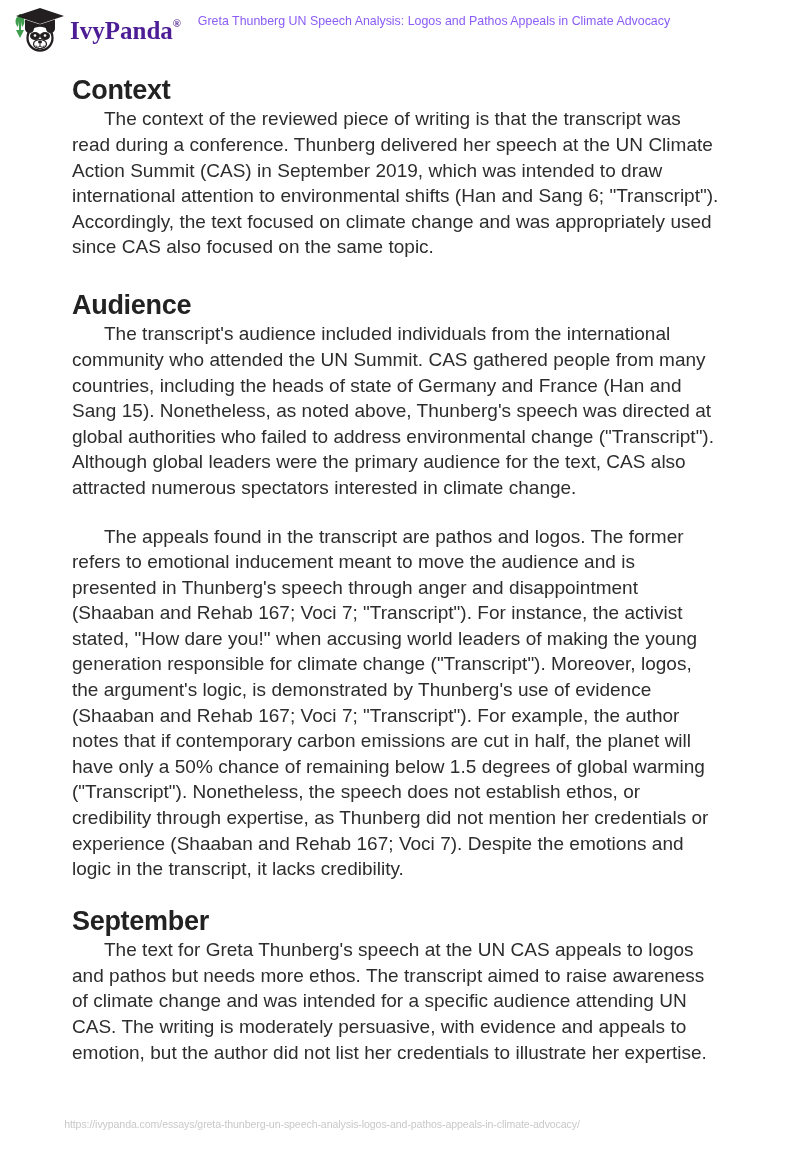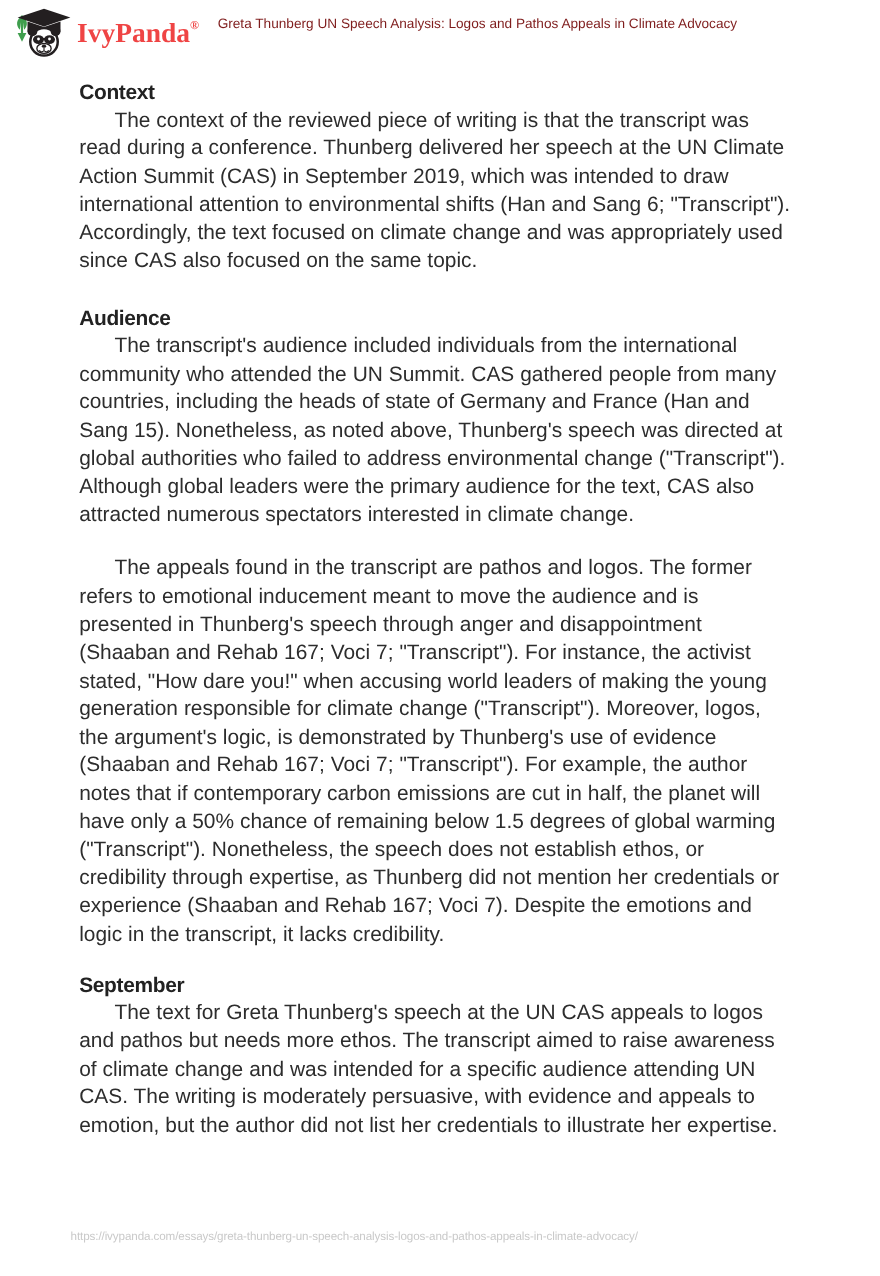--- a/index.html
+++ b/index.html
@@ -37,21 +37,21 @@
   .brand-logo {
     width: 52px;
     height: 46px;
     display: block;
     flex: none;
   }
   .brand-name {
     font-family: "Liberation Serif", serif;
     font-size: 25px;
     font-weight: bold;
-    color: #ef4444;
+    color: #4c1d95;
     letter-spacing: 0px;
     margin-left: 4px;
     line-height: 1;
     position: relative;
     top: 1px;
   }
   .brand-reg {
     font-size: 11px;
     vertical-align: super;
     font-weight: bold;
@@ -60,35 +60,35 @@
   }
   .header-title {
     position: absolute;
     left: 0;
     top: 14px;
     width: 800px;
     text-align: center;
     padding-left: 68px;
     box-sizing: border-box;
     font-size: 12.4px;
-    color: #7f1d1d;
+    color: #8b5cf6;
     font-family: "Liberation Sans", sans-serif;
     white-space: nowrap;
   }
 
   
   .content {
     position: absolute;
     top: 58px;
     left: 72px;
     width: 650px;
   }
   h2.section-heading {
     font-family: "Liberation Sans", sans-serif;
-    font-size: 19px;
+    font-size: 27px;
     font-weight: bold;
     color: #222222;
     margin: 0;
     padding: 0;
     letter-spacing: -0.3px;
     line-height: 1.2;
   }
   .sec-context   { margin-top: 16px; }
   .sec-audience  { margin-top: 29px; }
   .sec-appeal    { margin-top: 23px; }

